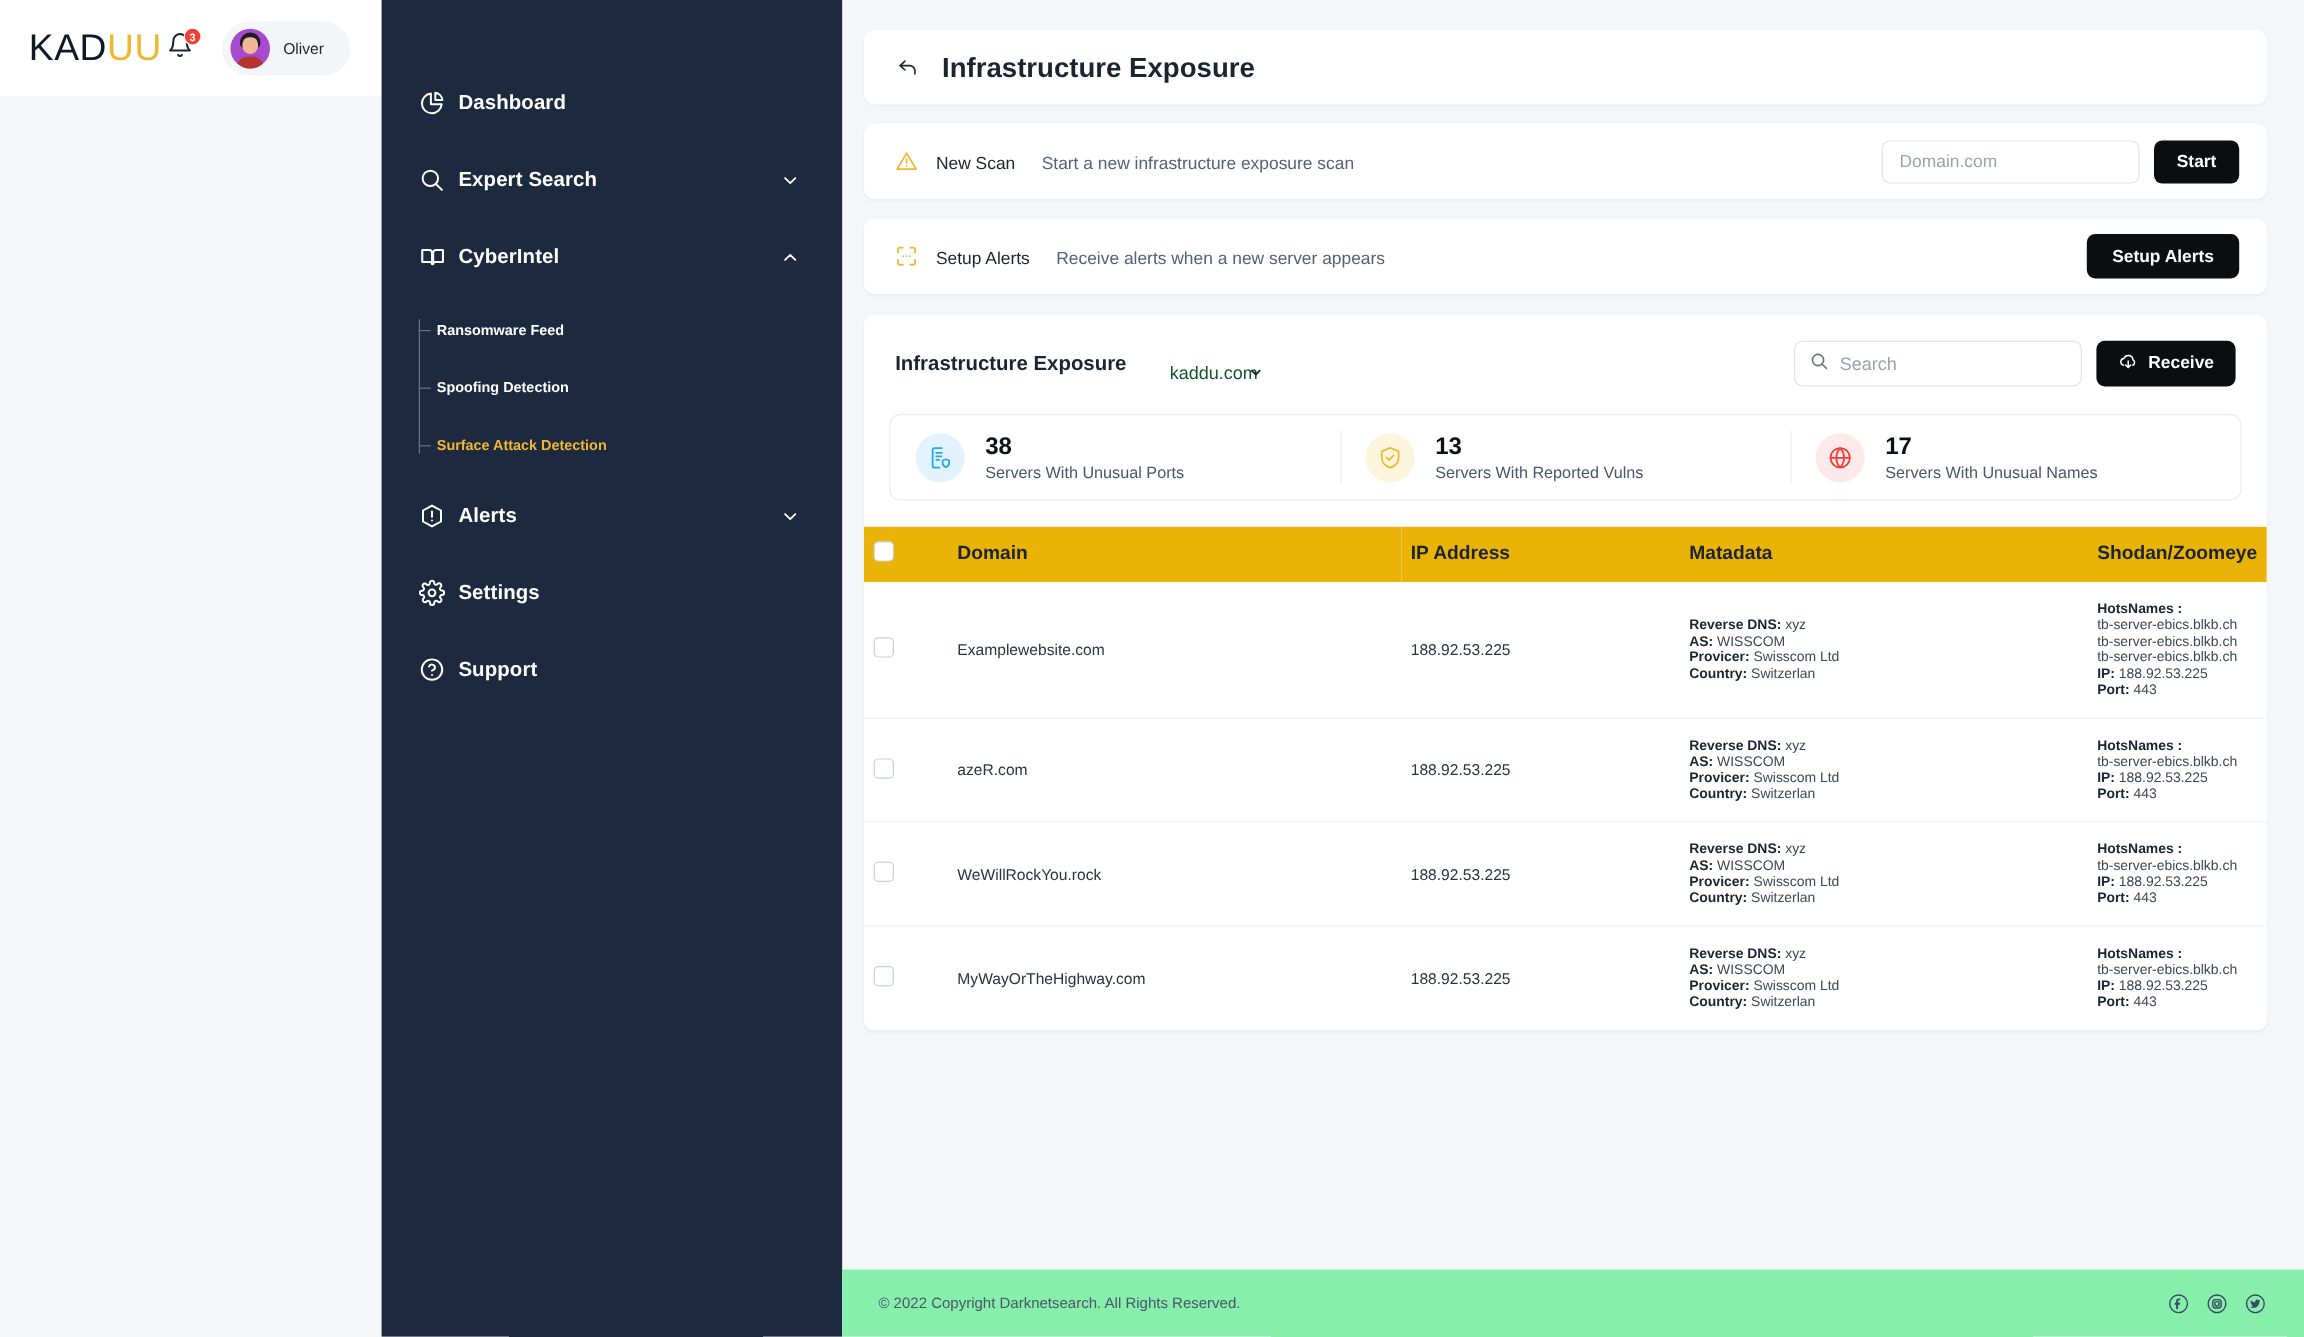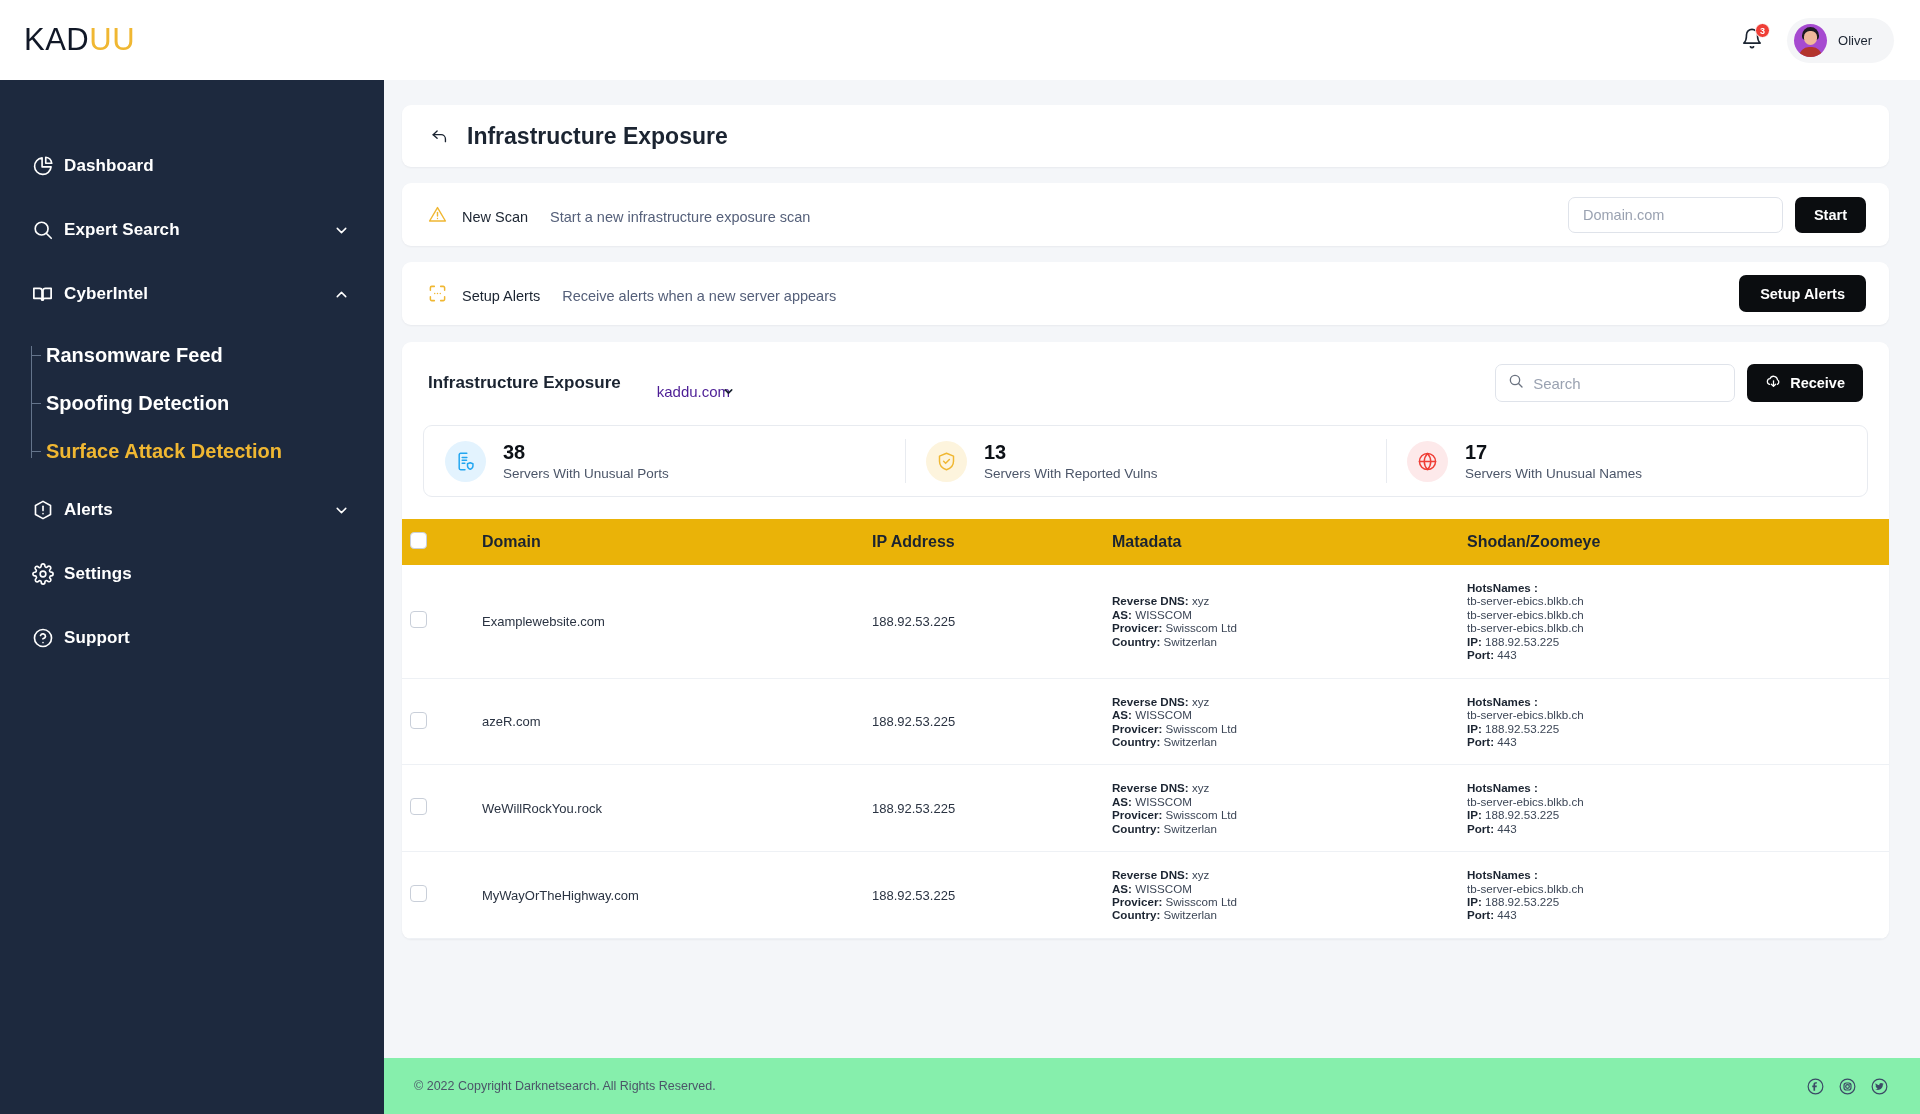--- a/index.html
+++ b/index.html
@@ -2,21 +2,21 @@
 <html><head>
 <meta charset="utf-8">
 <style>
   * { box-sizing: border-box; margin: 0; padding: 0; }
   html, body {
     width: 1920px; height: 1114px;
     font-family: "Liberation Sans", sans-serif;
     background: #f4f6f9;
     overflow: hidden;
   }
-  .app { width: 1920px; height: 1114px; display: flex; flex-direction: column; }
+  .app { width: 1920px; height: 1114px; display: flex; flex-direction: row; }
 
   
   .topbar {
     height: 80px; background: #ffffff; flex: 0 0 80px;
     display: flex; align-items: center; justify-content: space-between;
     padding: 0 26px 0 24px;
   }
   .logo { font-size: 31px; letter-spacing: .5px; font-weight: 400; }
   .logo .kad { color: #111827; }
   .logo .uu { color: #f0b732; }
@@ -59,21 +59,21 @@
   .nav-item .lbl { font-size: 17px; font-weight: 700; letter-spacing: .1px; }
   .nav-item .chev { margin-left: auto; width: 18px; height: 18px; display: flex; align-items: center; justify-content: center; }
   .sub-wrap { position: relative; margin: 6px 0 18px 0; padding-left: 34px; }
   .sub-rail {
     position: absolute; left: 31px; top: 10px; bottom: 12px; width: 1px; background: #64748b;
   }
   .sub-item { display: flex; align-items: center; height: 38px; margin-bottom: 10px; position: relative; cursor: pointer; }
   .sub-item::before {
     content: ""; position: absolute; left: -3px; top: 50%; width: 10px; height: 1px; background: #64748b;
   }
-  .sub-item .lbl { font-size: 20px; font-weight: 700; color: #fff; padding-left: 12px; }
+  .sub-item .lbl { font-size: 12px; font-weight: 700; color: #fff; padding-left: 12px; }
   .sub-item.active .lbl { color: #f0b732; }
 
   
   .main { flex: 1; min-width: 0; display: flex; flex-direction: column; background: #f4f6f9; }
   .main-scroll { flex: 1; padding: 25px 31px 0 18px; min-height: 0; }
   .card { background: #fff; border-radius: 9px; box-shadow: 0 1px 2px rgba(16,24,40,.05); }
 
   .title-card { height: 62px; display: flex; align-items: center; padding: 0 26px; gap: 17px; }
   .back-arrow { width: 22px; height: 22px; display: flex; align-items: center; justify-content: center; cursor: pointer; }
   .page-title { font-size: 23px; font-weight: 700; color: #1b2431; }
@@ -97,21 +97,21 @@
     height: 36px; padding: 0 19px; font-size: 14.5px; font-weight: 700; cursor: pointer;
     font-family: "Liberation Sans", sans-serif;
     display: inline-flex; align-items: center; gap: 8px;
   }
   .btn-alerts { height: 37px; padding: 0 21px; }
 
   .table-card { margin-top: 17px; padding: 0 0 0 0; overflow: hidden; }
   .table-head-row { display: flex; align-items: center; padding: 22px 26px 13px 26px; }
   .table-heading { font-size: 17px; font-weight: 700; color: #1b2431; }
   .domain-select {
-    margin-left: 36px; font-size: 15px; color: #4c1d95; display: flex; align-items: center;
+    margin-left: 36px; font-size: 15px; color: #14532d; display: flex; align-items: center;
     gap: 1px; cursor: pointer; position: relative; top: 8px;
   }
   .domain-select .chev { position: relative; left: -9px; top: 1px; }
   .head-right { margin-left: auto; display: flex; align-items: center; gap: 12px; }
   .search-box {
     width: 240px; height: 38px; border: 1px solid #dfe3ea; border-radius: 7px;
     display: flex; align-items: center; padding: 0 12px; gap: 9px; background: #fff;
   }
   .search-box input {
     border: none; outline: none; font-size: 15px; width: 100%;

